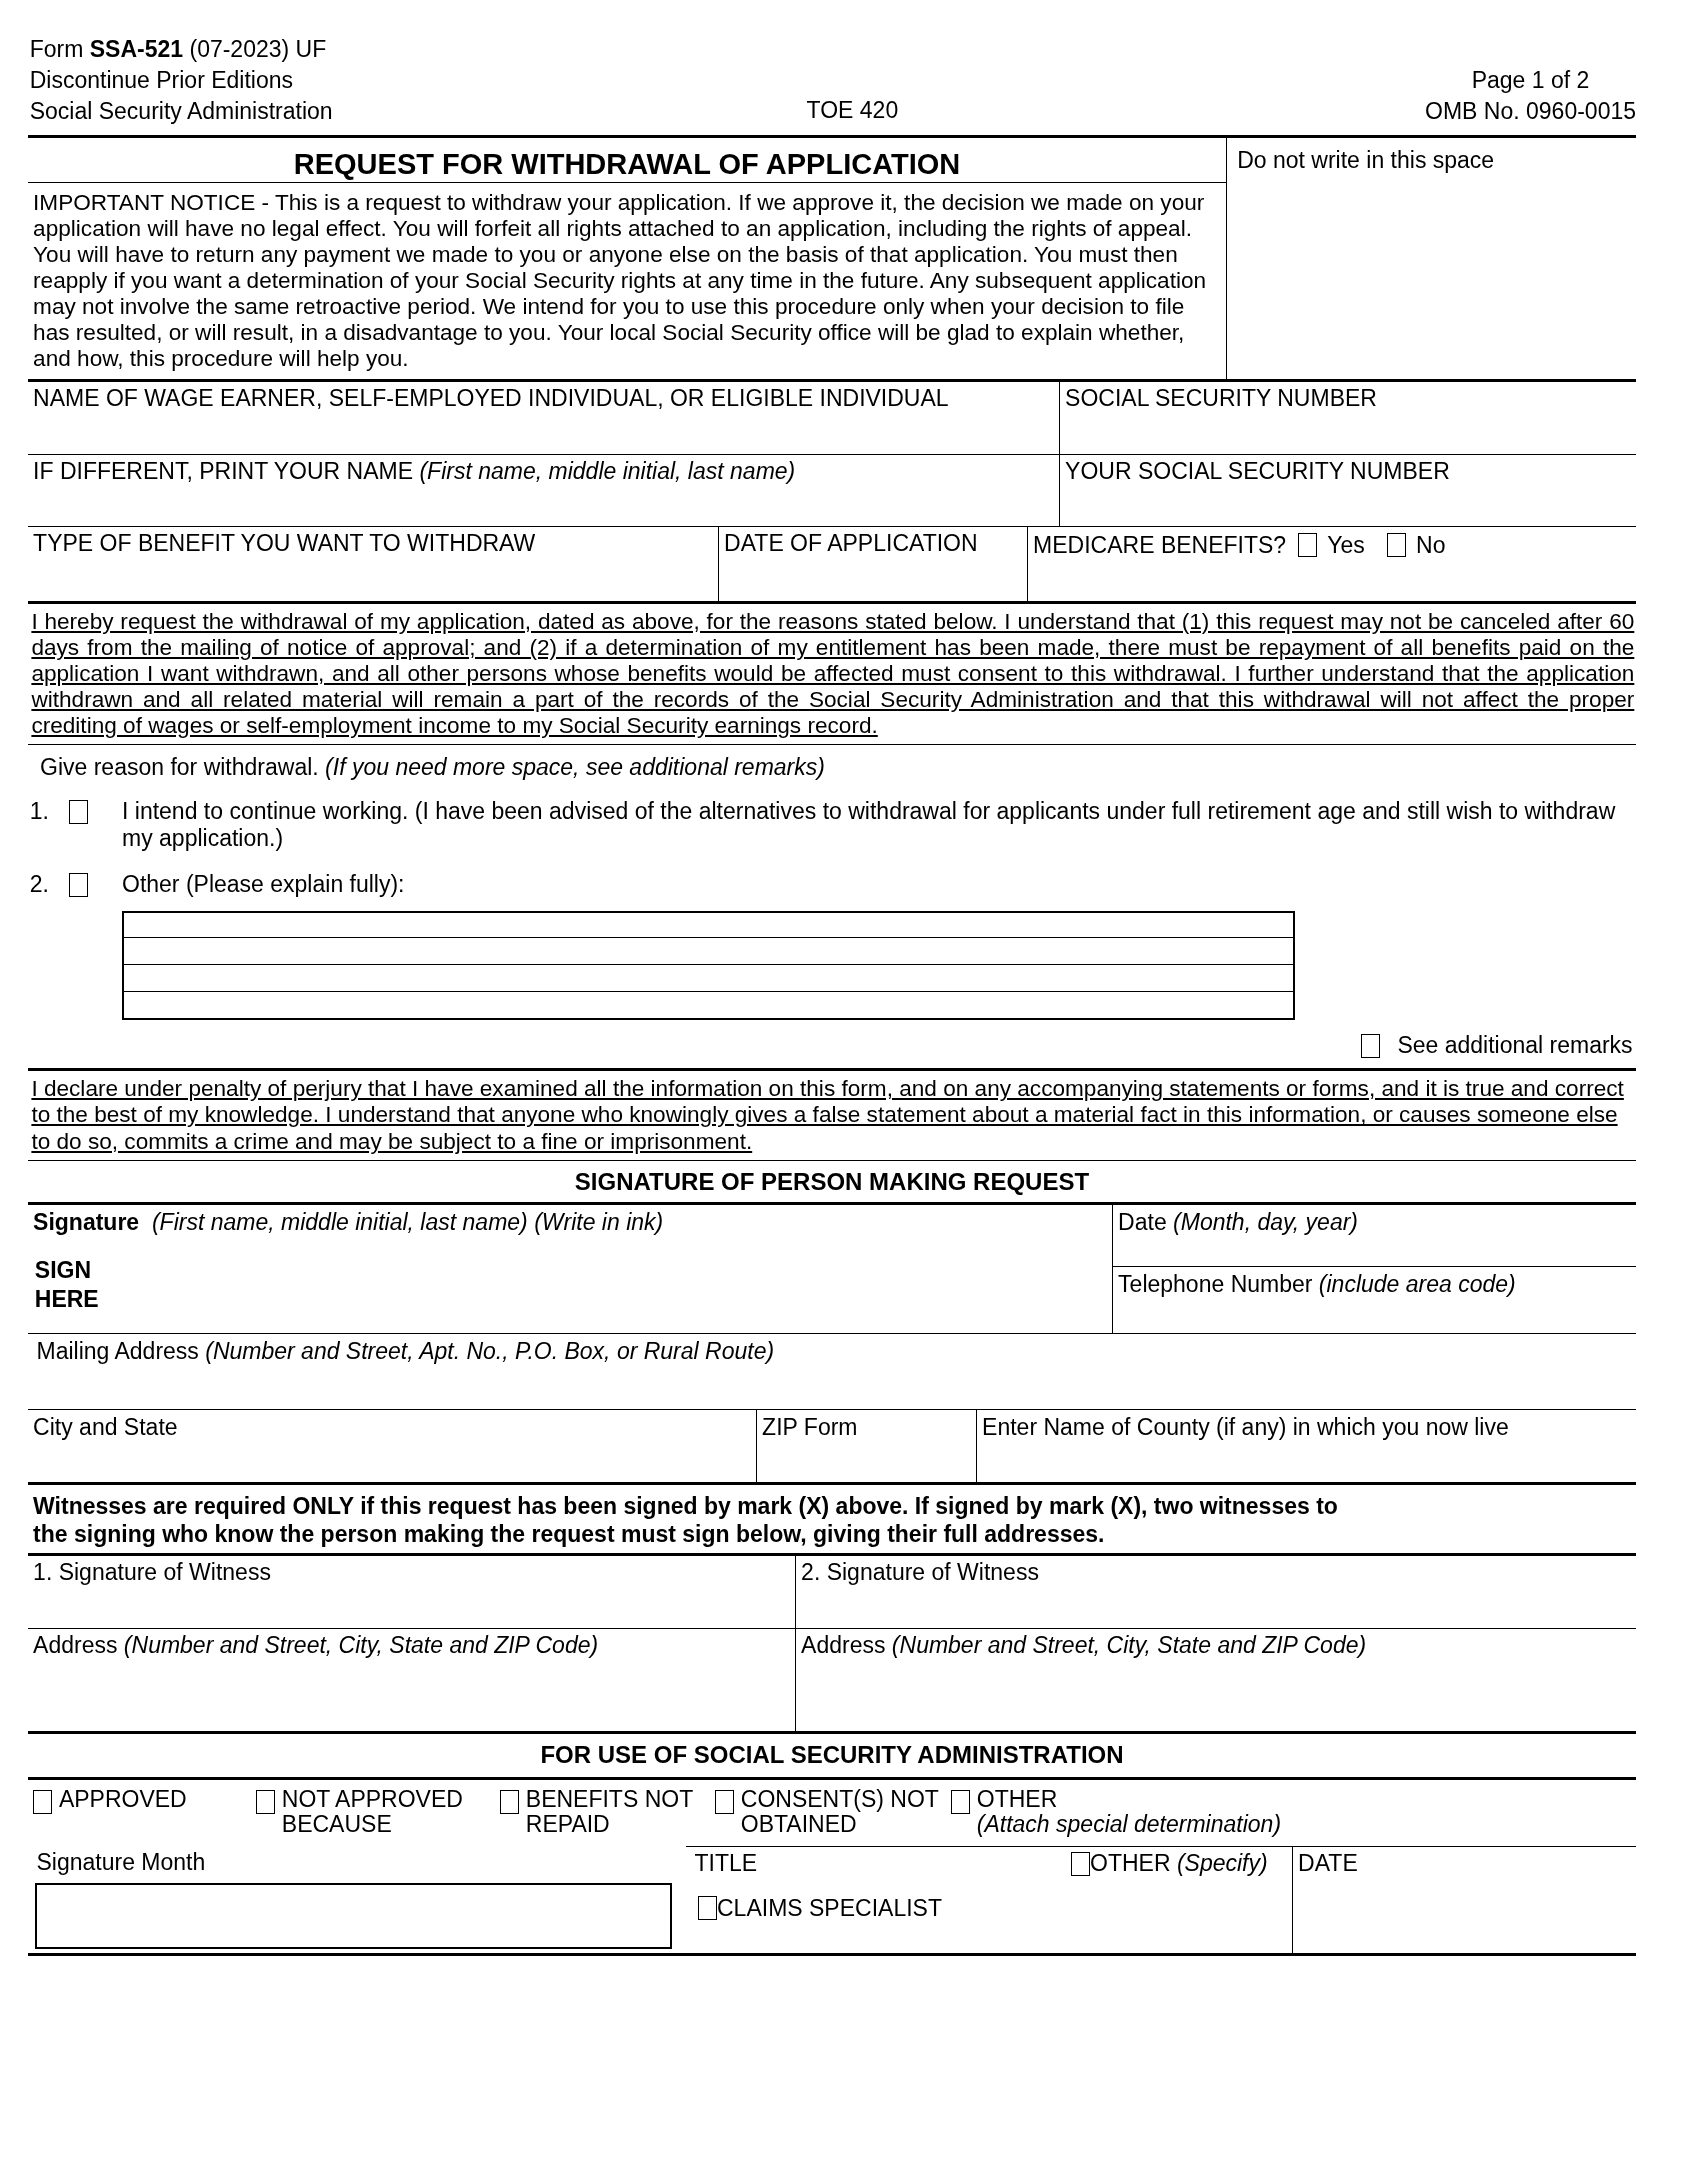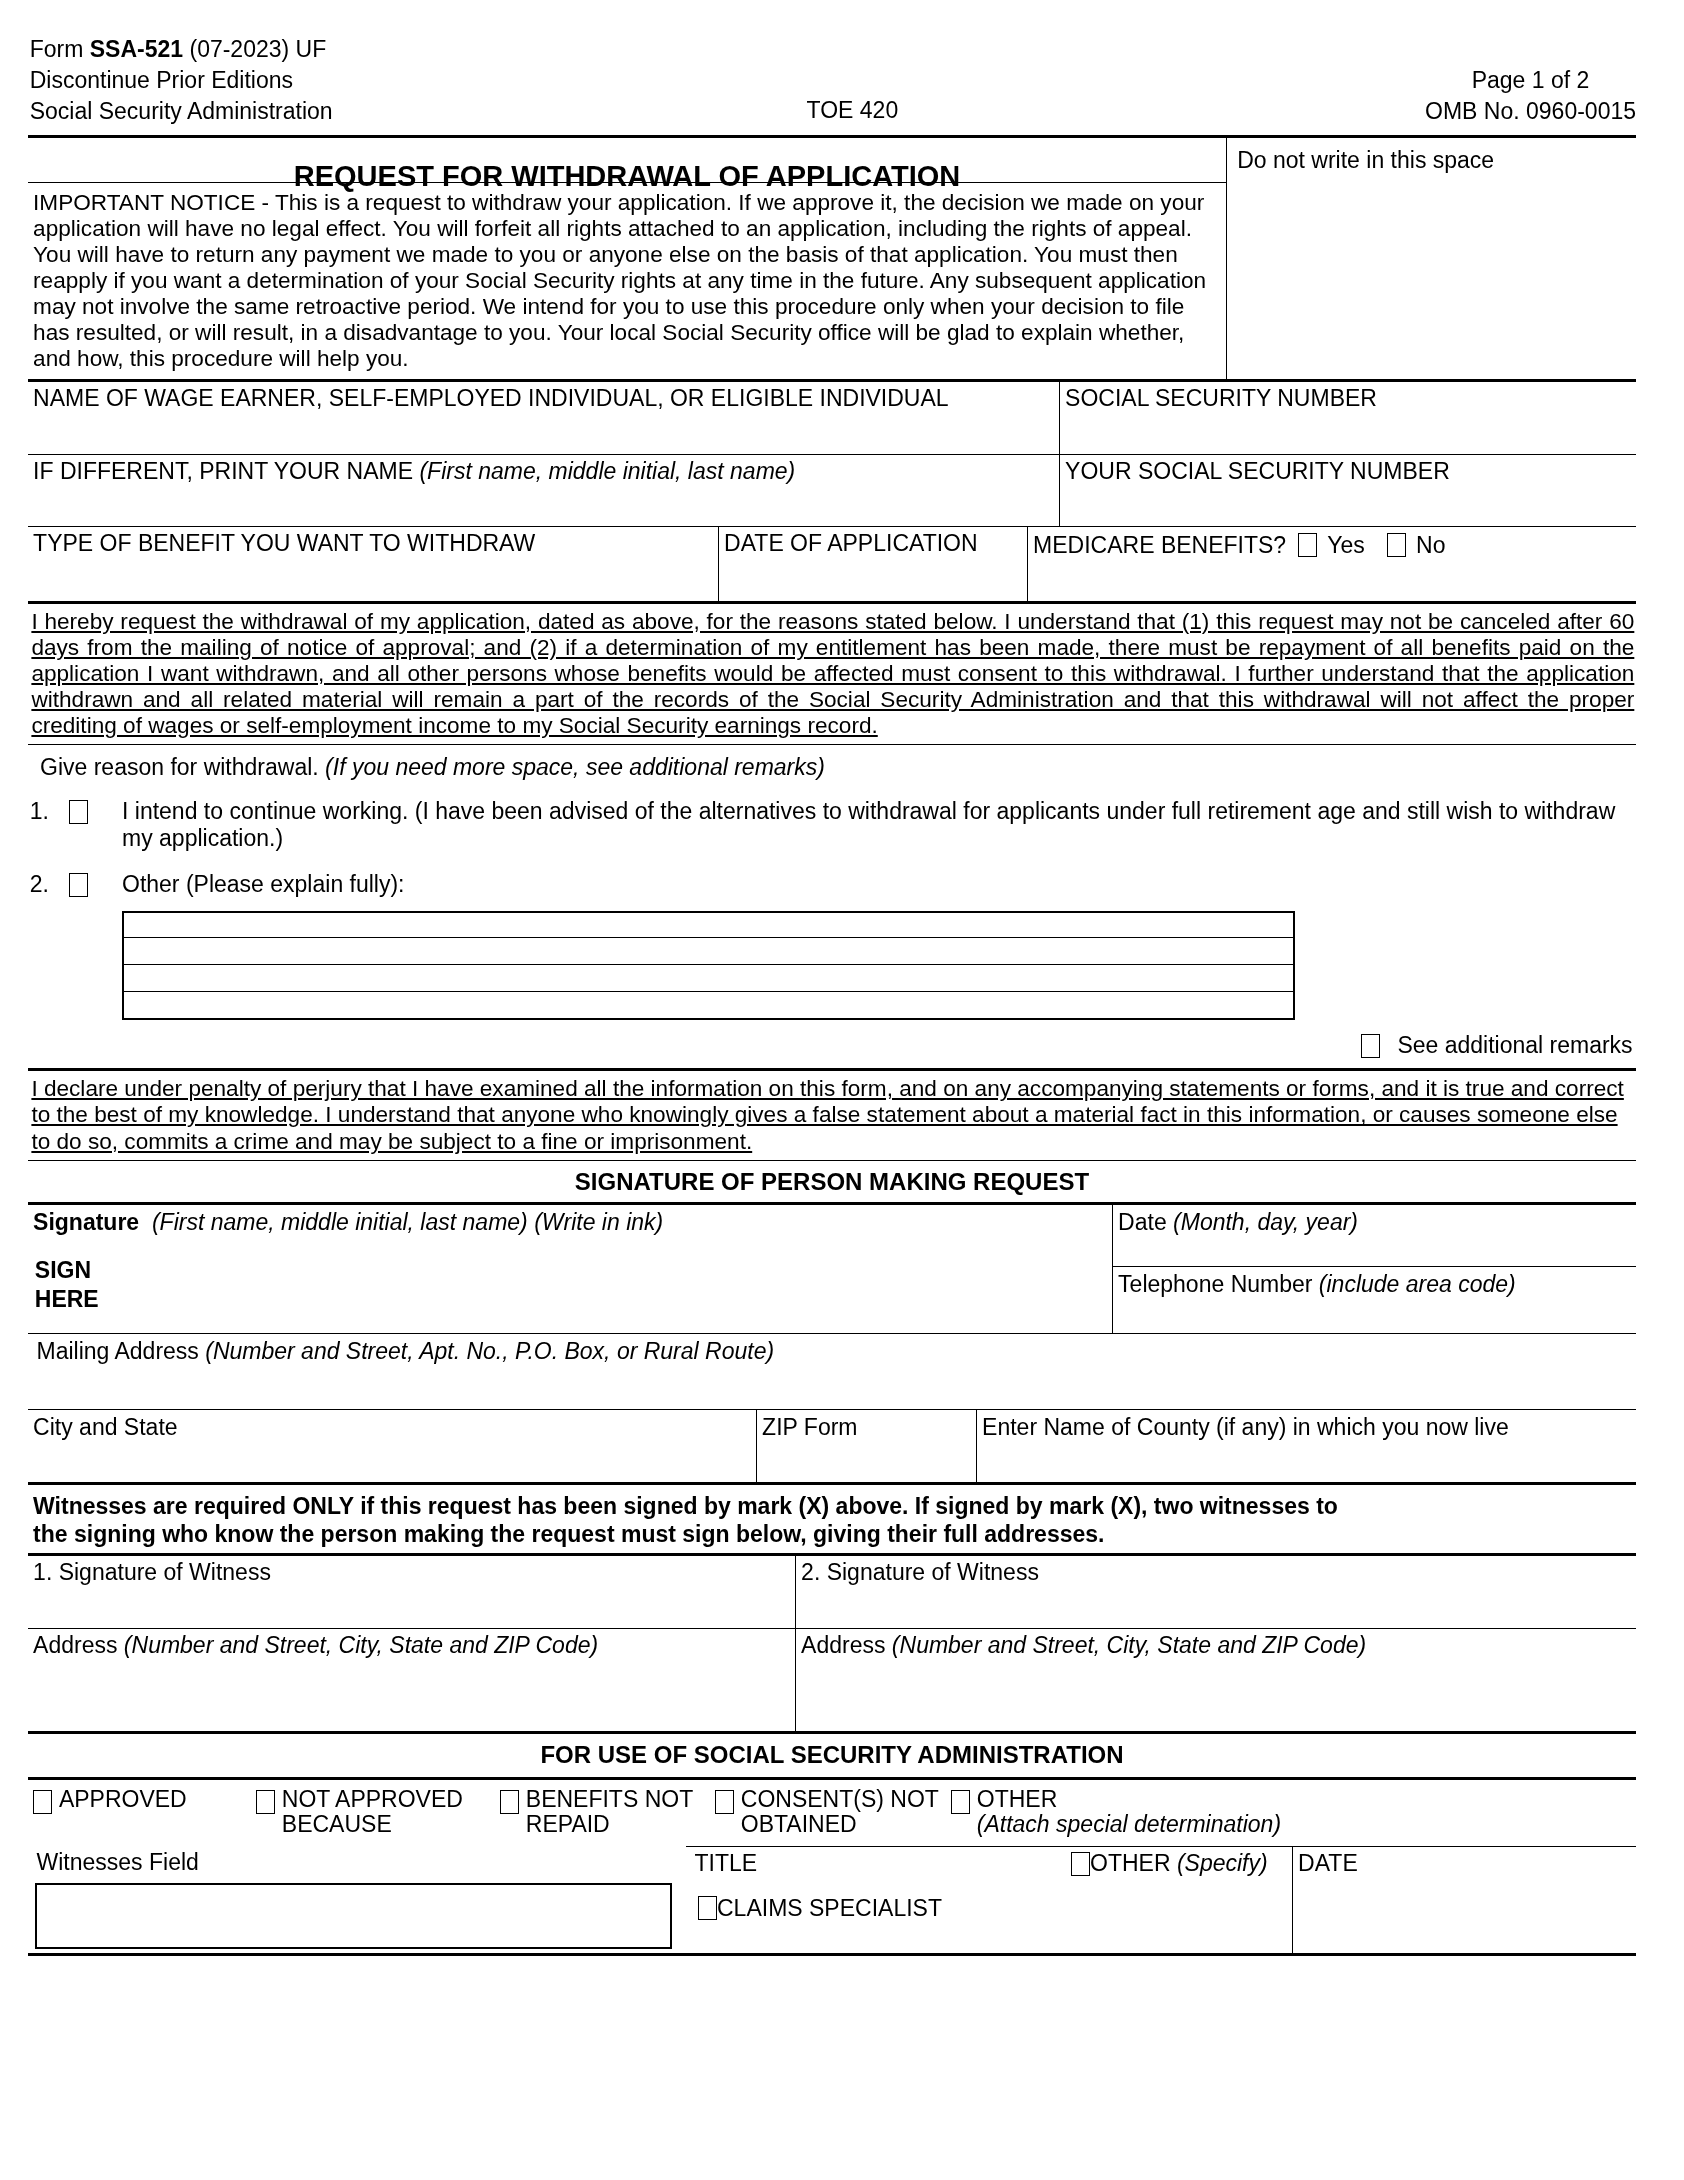--- a/index.html
+++ b/index.html
@@ -58,21 +58,21 @@
   }
 
   
   .title-band { height: 44px; }
   .title-main {
     flex: 0 0 1198px;
     text-align: center;
     font-weight: bold;
     font-size: 29px;
     line-height: 37px;
-    padding-top: 20px;
+    padding-top: 8px;
   }
   .title-note {
     flex: 1 1 auto;
     font-size: 23px;
     line-height: 34px;
     padding: 5.1px 0 0 10.2px;
   }
 
   
   .notice-band { }
@@ -397,21 +397,21 @@
       <span class="txt"><span>CONSENT(S) NOT</span><br><span>OBTAINED</span></span>
     </div>
     <div class="ssa-opt" style="left:923px;">
       <span class="cb"></span>
       <span class="txt"><span>OTHER</span><br><span class="i">(Attach special determination)</span></span>
     </div>
   </div>
 
   <div class="row footer-row">
     <div class="cell" style="flex:0 0 658px; position:relative; height:107px;">
-      <span class="lbl" style="padding-left:8.5px;">Witnesses Field</span>
+      <span class="lbl" style="padding-left:8.5px;">Signature Month</span>
       <div class="sigfield-box"></div>
     </div>
     <div class="cell" style="flex:0 0 606px; border-top:1.7px solid #000; position:relative;">
       <span class="lbl" style="padding-left:8.5px;">TITLE</span>
       <span style="position:absolute; left:385px; top:3.4px; font-size:23px;"><span class="cb"></span><span>OTHER </span><span class="i">(Specify)</span></span>
       <span style="position:absolute; left:12px; top:48px; font-size:23px;"><span class="cb"></span><span>CLAIMS SPECIALIST</span></span>
     </div>
     <div class="cell vline" style="flex:1 1 auto; border-top:1.7px solid #000;">
       <span class="lbl">DATE</span>
     </div>

